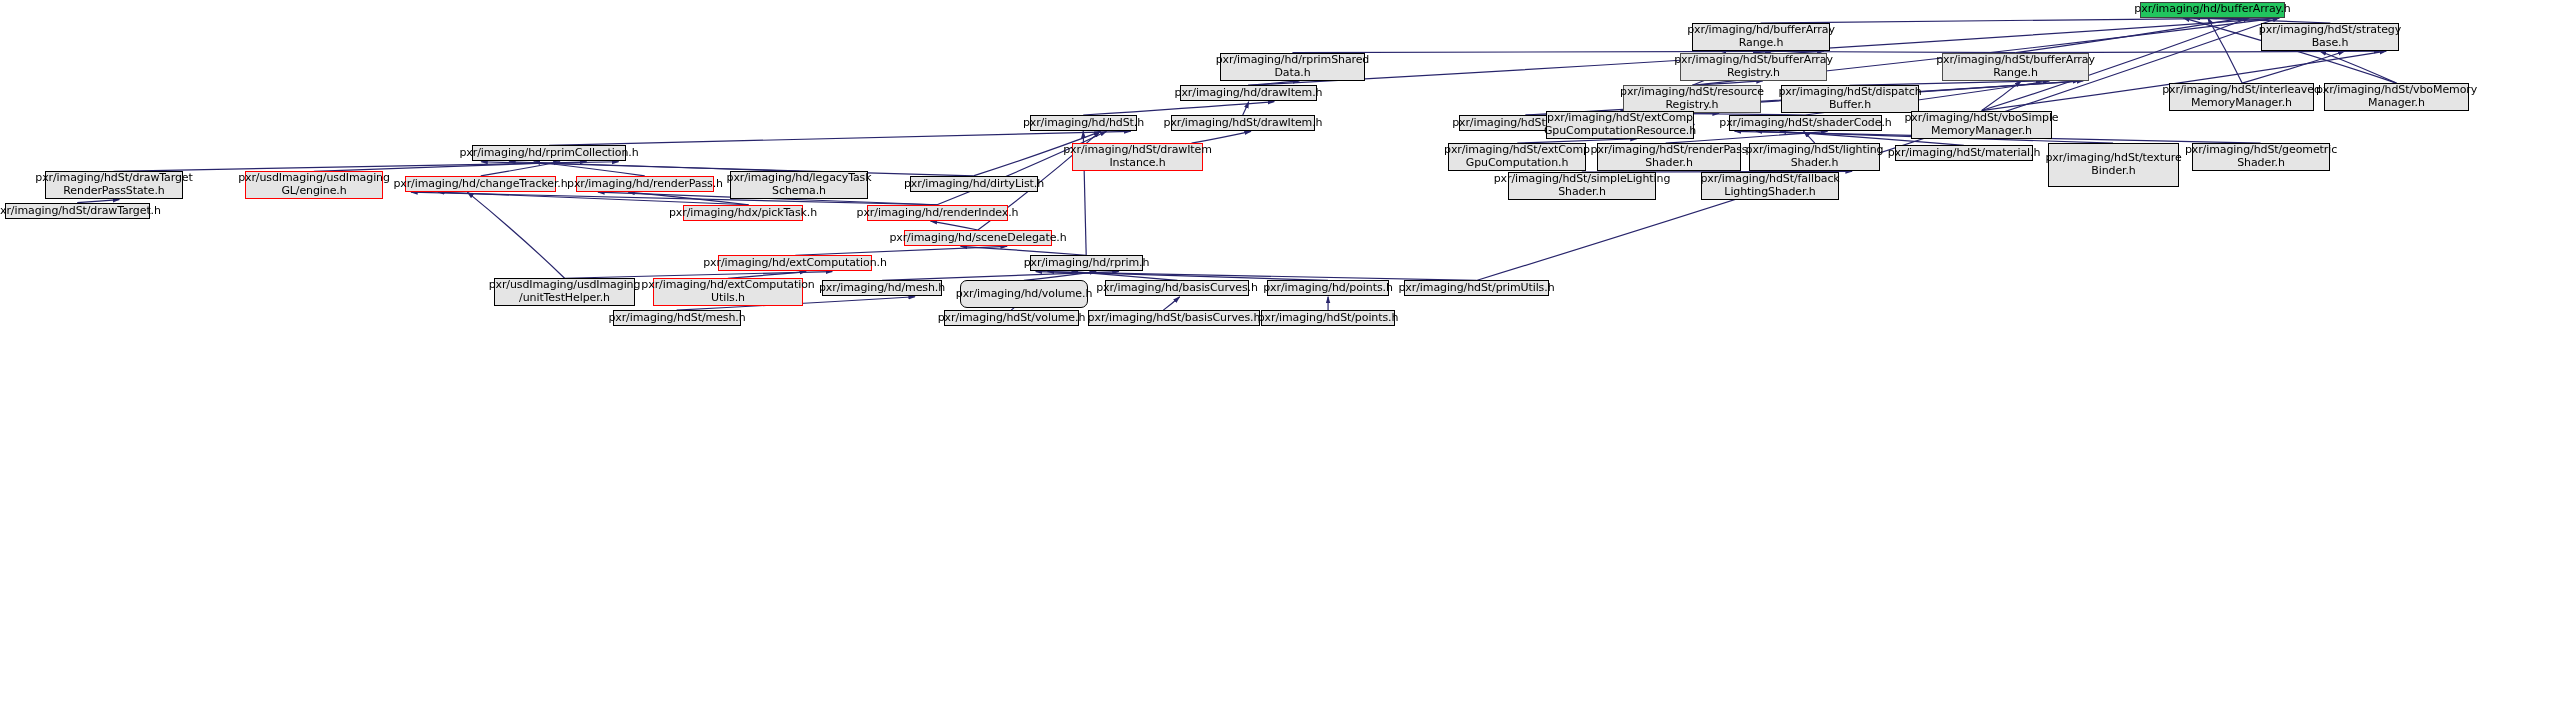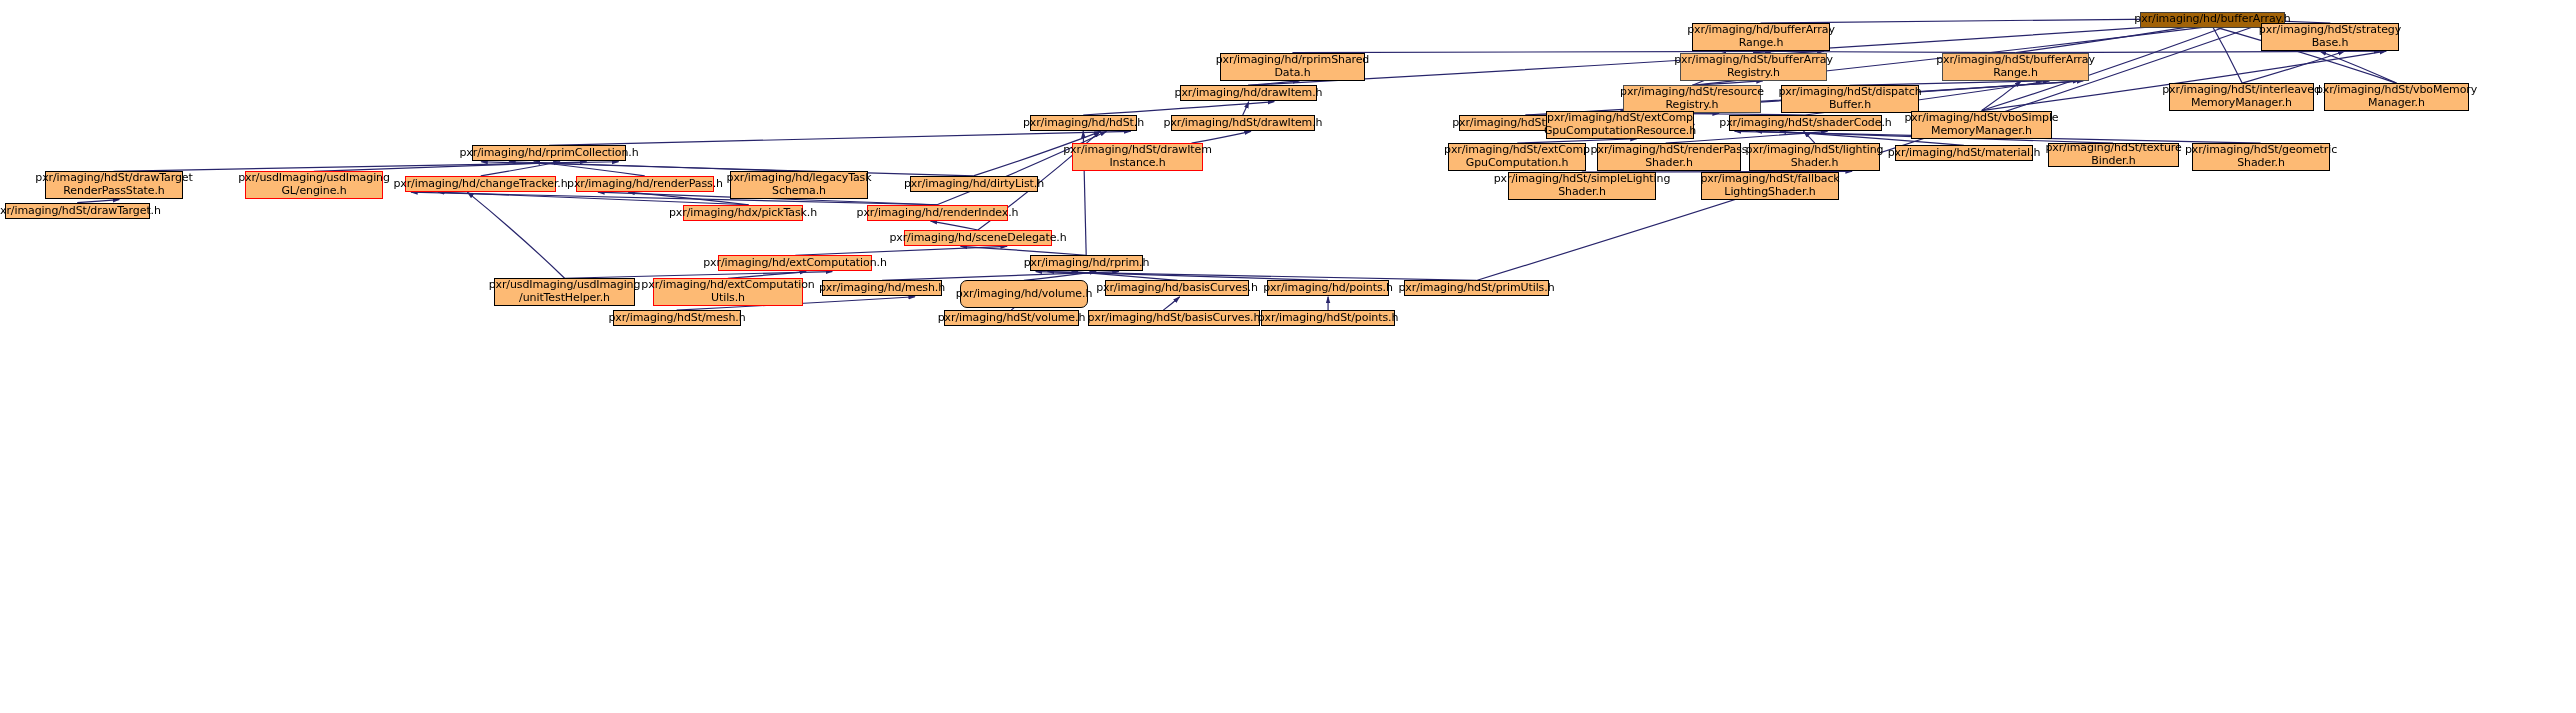--- a/index.html
+++ b/index.html
@@ -23,34 +23,33 @@
     height: 713px;
     pointer-events: none;
   }
   .node {
     position: absolute;
     box-sizing: border-box;
     display: flex;
     align-items: center;
     justify-content: center;
     text-align: center;
-    background: #fdba74;
+    background: #e5e5e5;
     border: 0.7px solid #000000;
     color: #000000;
     font-size: 11px;
     line-height: 12.6px;
     letter-spacing: -0.1px;
     white-space: pre-line;
     padding: 0 2.2px;
     z-index: 5;
   }
   .node.root {
-    background: #a16207;
+    background: #22c55e;
     border: 0.7px solid #404040;
-    margin-top: 10px;
   }
   .node.hot {
     border: 0.7px solid #ff0000;
   }
   .node.thick {
     border: 0.7px solid #4d4d4d;
   }
 </style>
 </head>
 <body>
@@ -166,21 +165,21 @@
 MemoryManager.h</div>
       <div class="node hot" style="left: 1072px; top: 143px; width: 131px; height: 28px;">pxr/imaging/hdSt/drawItem
 Instance.h</div>
       <div class="node" style="left: 1448px; top: 143px; width: 138px; height: 28px;">pxr/imaging/hdSt/extComp
 GpuComputation.h</div>
       <div class="node" style="left: 1597px; top: 143px; width: 144px; height: 28px;">pxr/imaging/hdSt/renderPass
 Shader.h</div>
       <div class="node" style="left: 1749px; top: 143px; width: 131px; height: 28px;">pxr/imaging/hdSt/lighting
 Shader.h</div>
       <div class="node" style="left: 1895px; top: 145px; width: 138px; height: 16.3px;">pxr/imaging/hdSt/material.h</div>
-      <div class="node" style="left: 2048px; top: 143px; width: 131px; height: 24px;">pxr/imaging/hdSt/texture
+      <div class="node" style="left: 2048px; top: 143px; width: 131px; height: 44px;">pxr/imaging/hdSt/texture
 Binder.h</div>
       <div class="node" style="left: 2192px; top: 143px; width: 138px; height: 28px;">pxr/imaging/hdSt/geometric
 Shader.h</div>
       <div class="node" style="left: 472px; top: 145px; width: 154px; height: 16.3px;">pxr/imaging/hd/rprimCollection.h</div>
       <div class="node" style="left: 910px; top: 176px; width: 128px; height: 16.3px;">pxr/imaging/hd/dirtyList.h</div>
       <div class="node" style="left: 1508px; top: 172px; width: 148px; height: 28px;">pxr/imaging/hdSt/simpleLighting
 Shader.h</div>
       <div class="node" style="left: 1701px; top: 172px; width: 138px; height: 28px;">pxr/imaging/hdSt/fallback
 LightingShader.h</div>
       <div class="node" style="left: 45px; top: 171px; width: 138px; height: 28px;">pxr/imaging/hdSt/drawTarget

